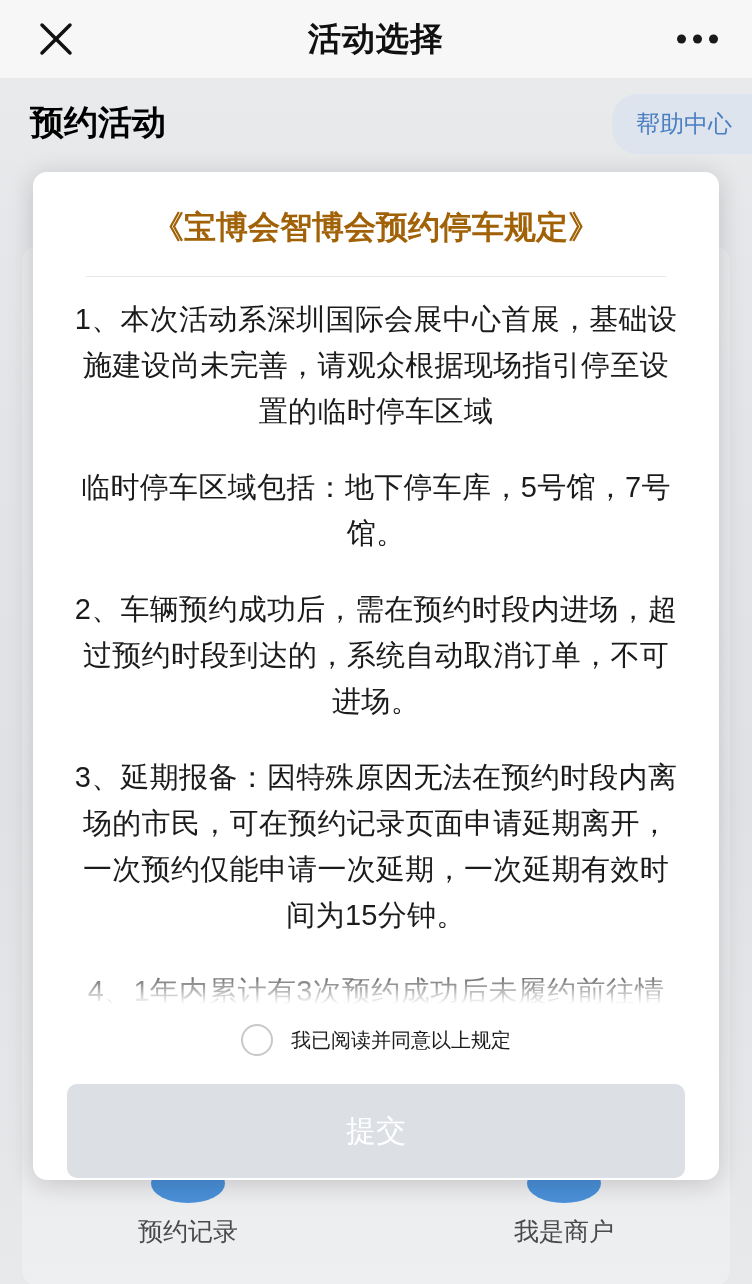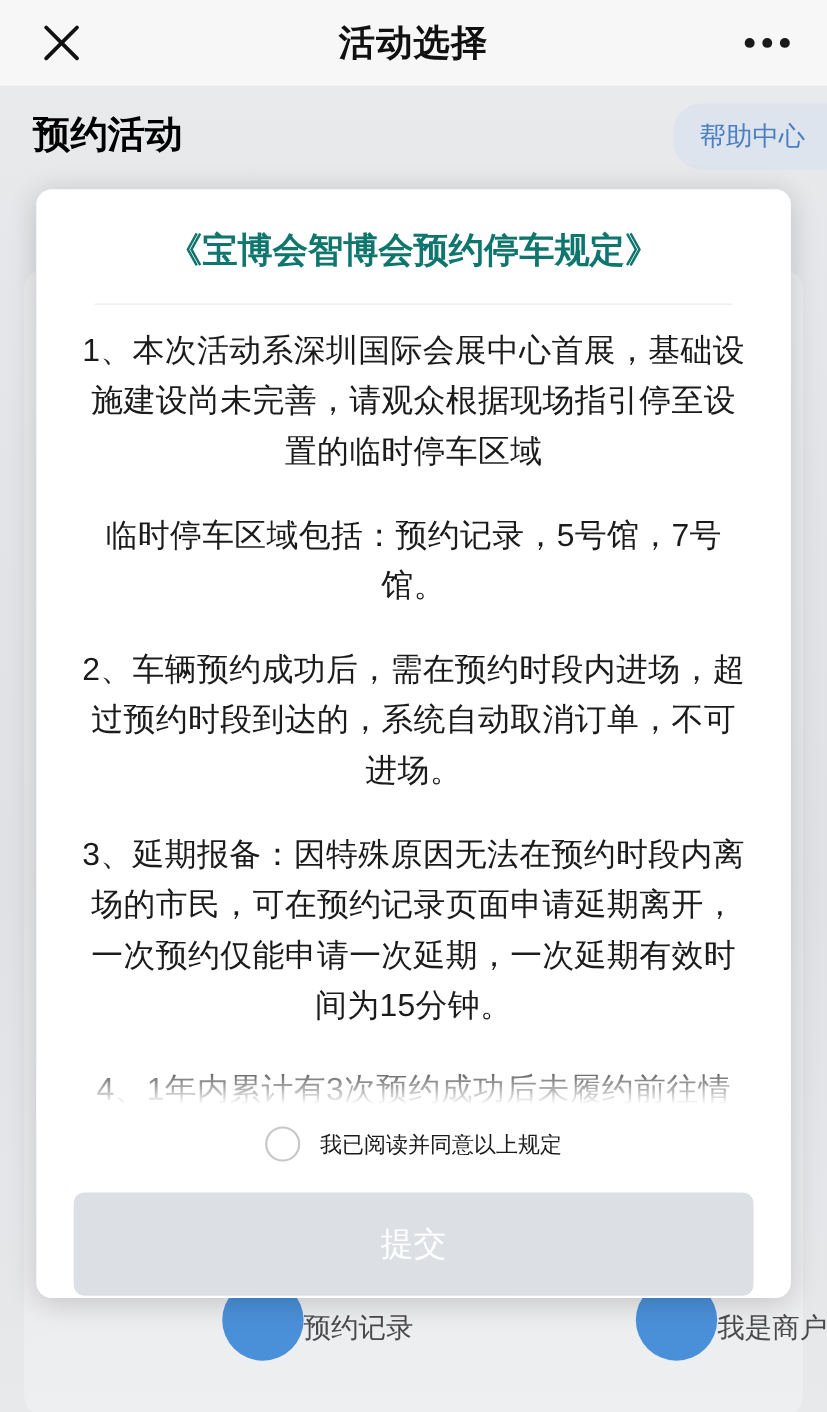--- a/index.html
+++ b/index.html
@@ -109,21 +109,21 @@
   .bottom-nav {
     position: absolute;
     left: 0; bottom: 0;
     width: 752px;
     height: 120px;
     display: flex;
   }
   .bn-item {
     flex: 1;
     display: flex;
-    flex-direction: row;
+    flex-direction: column;
     align-items: center;
     justify-content: flex-end;
     padding-bottom: 36px;
     cursor: pointer;
   }
   .bn-circle {
     width: 74px; height: 74px;
     border-radius: 50%;
     background: #4a90d9;
     margin-bottom: 12px;
@@ -143,21 +143,21 @@
     background: #ffffff;
     border-radius: 14px;
     box-shadow: 0 4px 26px rgba(0,0,0,0.18);
     overflow: hidden;
   }
   .modal-title {
     margin-top: 34px;
     text-align: center;
     font-size: 32px;
     font-weight: bold;
-    color: #0f766e;
+    color: #a16207;
   }
   .modal-rule {
     margin: 26px auto 0 auto;
     width: 580px;
     height: 1px;
     background: #e9e9e9;
   }
   .modal-body {
     position: absolute;
     top: 104px;
@@ -264,21 +264,21 @@
     <div class="page-title">预约活动</div>
     <div class="help-btn">帮助中心</div>
   </div>
 
   <div class="modal">
     <div class="modal-title">《宝博会智博会预约停车规定》</div>
     <div class="modal-rule"></div>
 
     <div class="modal-body">
       <p class="para">1、本次活动系深圳国际会展中心首展，基础设施建设尚未完善，请观众根据现场指引停至设置的临时停车区域</p>
-      <p class="para">临时停车区域包括：预约记录，5号馆，7号馆。</p>
+      <p class="para">临时停车区域包括：地下停车库，5号馆，7号馆。</p>
       <p class="para">2、车辆预约成功后，需在预约时段内进场，超过预约时段到达的，系统自动取消订单，不可进场。</p>
       <p class="para">3、延期报备：因特殊原因无法在预约时段内离场的市民，可在预约记录页面申请延期离开，一次预约仅能申请一次延期，一次延期有效时间为15分钟。</p>
       <p class="para">4、1年内累计有3次预约成功后未履约前往情</p>
     </div>
 
     <div class="fade-mask"></div>
 
     <div class="agree-row">
       <div class="checkbox"></div>
       <div class="agree-text">我已阅读并同意以上规定</div>

